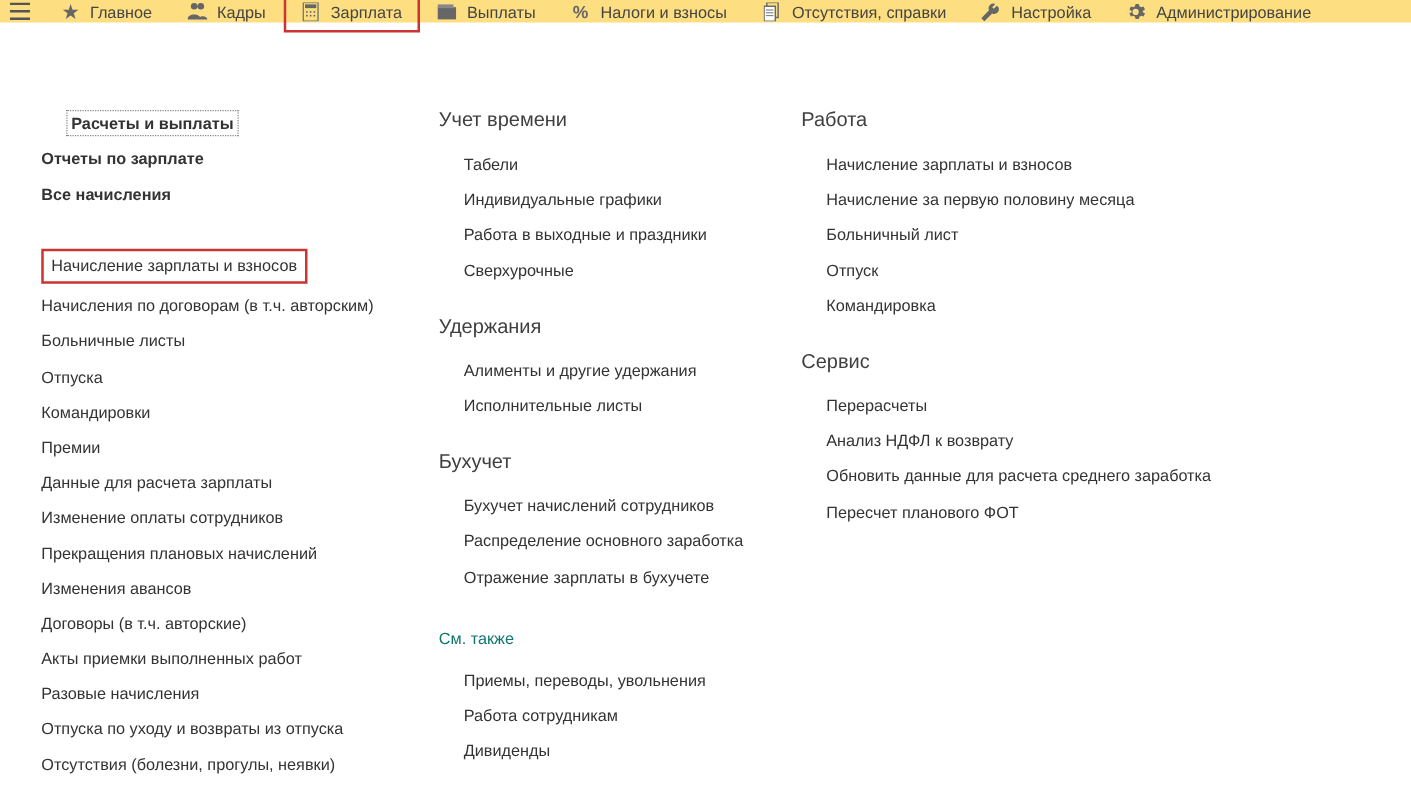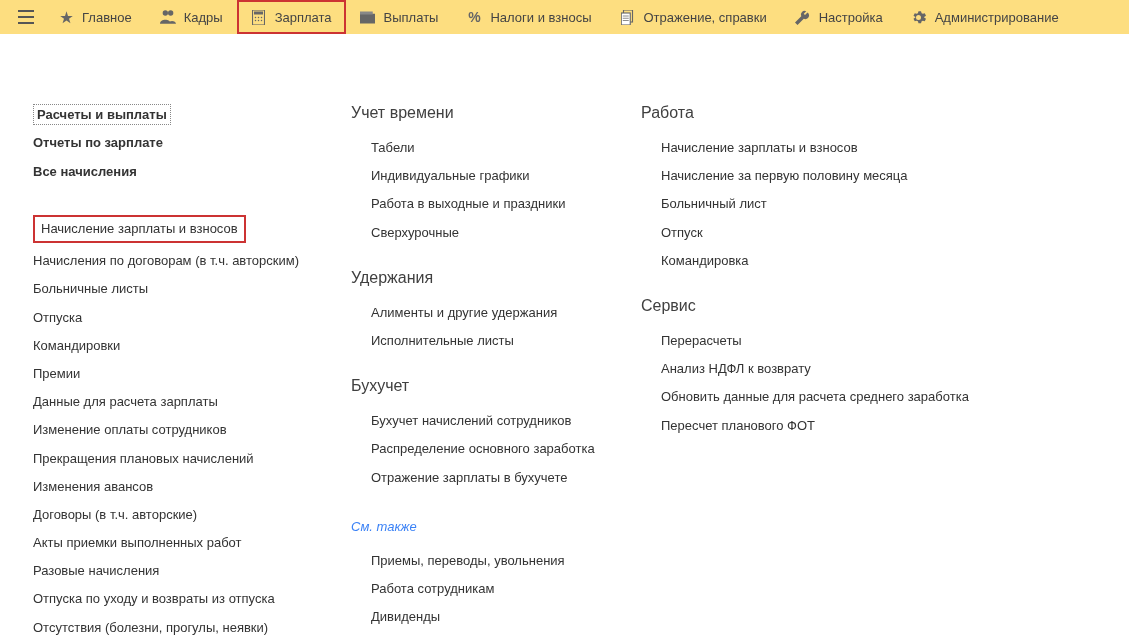--- a/index.html
+++ b/index.html
@@ -5,24 +5,24 @@
     * { margin: 0; padding: 0; box-sizing: border-box; }
     body {
       font-family: Arial, sans-serif;
       font-size: 13px;
       background: #ffffff;
       color: #333;
       width: 1129px;
     }
     .topbar {
       background: #fdde80;
-      height: 34px;
-      display: flex;
-      align-items: center;
-      padding: 0 18px;
+      height: 18px;
+      display: flex;
+      align-items: center;
+      padding: 0 8px;
     }
     .menu-btn {
       display: flex;
       align-items: center;
       height: 34px;
       padding: 0 14px;
       cursor: pointer;
       color: #444;
       gap: 8px;
     }
@@ -56,20 +56,21 @@
       color: #333;
       padding: 4px 0;
       cursor: pointer;
       margin-bottom: 6px;
       display: block;
     }
     .bold-link.dotted {
       border: 1px dotted #888;
       padding: 2px 3px;
       display: inline-block;
+      margin-left: 20px;
     }
     .spacer-top { height: 26px; }
     .plain-link {
       color: #333;
       padding: 5px 0;
       cursor: pointer;
       display: block;
       line-height: 1.4;
     }
     .red-box {
@@ -87,26 +88,25 @@
     }
     .section-head.mt { margin-top: 22px; }
     .sub-link {
       color: #333;
       padding: 5px 0 5px 20px;
       cursor: pointer;
       display: block;
       line-height: 1.4;
     }
     .see-also {
-      color: #3b82f6;
+      color: #0f766e;
       padding: 5px 0;
       margin-top: 22px;
       margin-bottom: 8px;
       display: block;
-      font-style: italic;
     }
   </style>
 </head>
 <body>
 
 <div class="topbar">
   <div class="hamburger">
     <span class="menu-icon">
       <svg width="16" height="14" viewBox="0 0 16 14">
           <path stroke="#555" stroke-width="2" d="M0 1h16M0 7h16M0 13h16"></path>
@@ -164,21 +164,21 @@
   </div>
 
   <div class="menu-btn">
     <span class="menu-icon">
       <svg width="14" height="15" viewBox="0 0 18 20">
           <rect x="3" y="0" width="12" height="16" fill="none" stroke="#666" stroke-width="1.5"></rect>
           <rect x="0" y="4" width="12" height="16" fill="#fff" stroke="#666" stroke-width="1.5"></rect>
           <path stroke="#666" d="M2 8h8M2 11h8M2 14h8"></path>
         </svg>
     </span>
-    <span>Отражение, справки</span>
+    <span>Отсутствия, справки</span>
   </div>
 
   <div class="menu-btn">
     <span class="menu-icon">
       <svg width="15" height="15" viewBox="0 0 24 24">
           <path fill="#666" d="M22 6a6 6 0 01-8 8L4 24l-4-4L10 10a6 6 0 018-8l-4 4 2 2 4-4z"></path>
         </svg>
     </span>
     <span>Настройка</span>
   </div>

